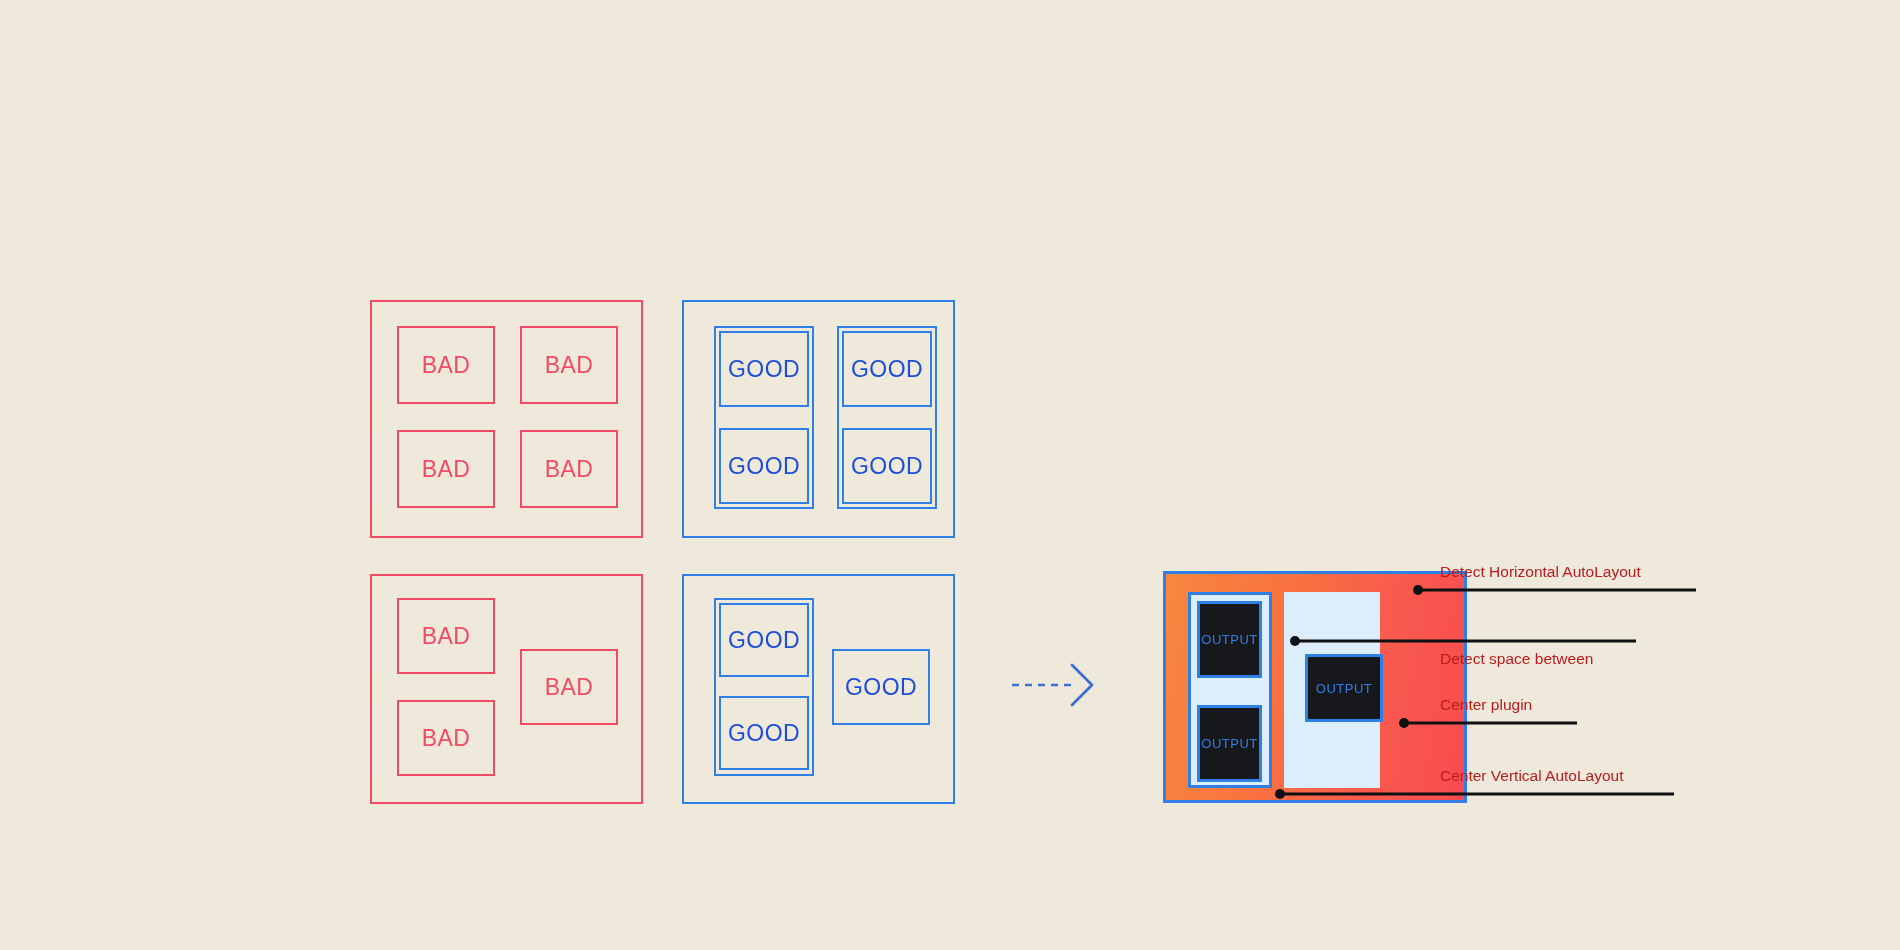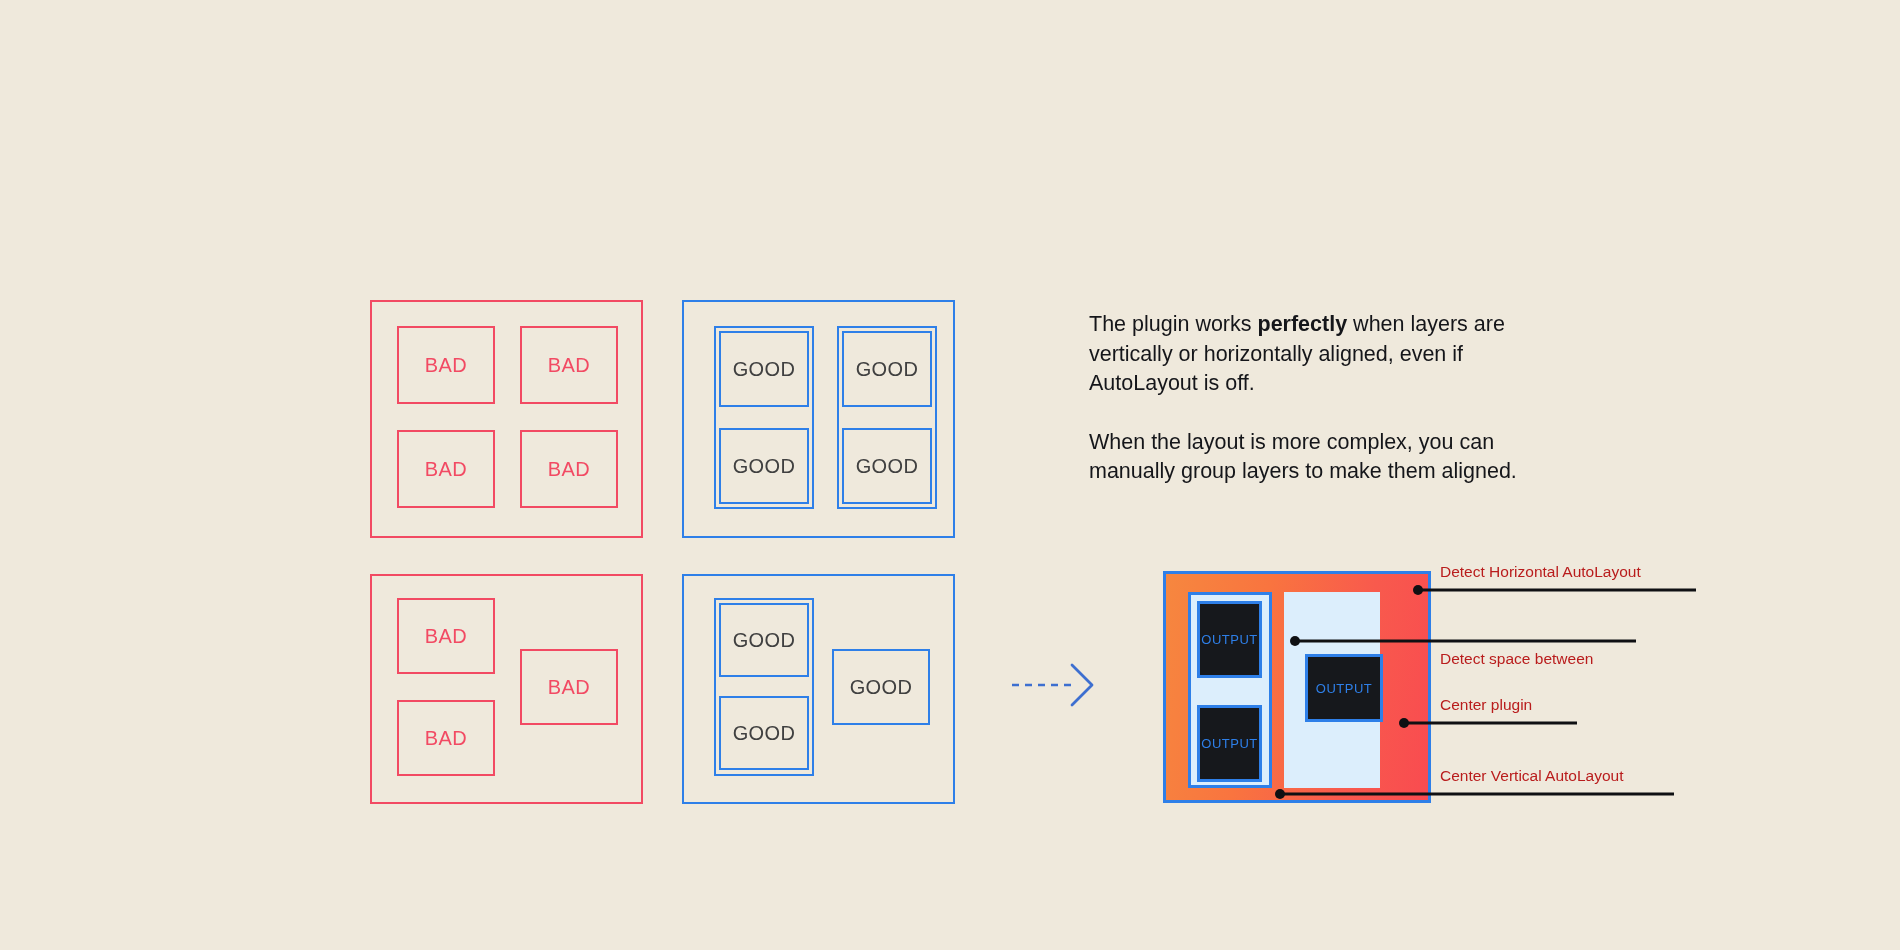--- a/index.html
+++ b/index.html
@@ -20,41 +20,41 @@
     font-family:"Liberation Sans", sans-serif;
   }
 
   
   .frame{position:absolute;box-sizing:border-box;}
   .frame.bad{border:2.2px solid #f24a63;}
   .frame.good{border:2.2px solid #2e7fe8;}
 
   .cell{position:absolute;box-sizing:border-box;display:flex;align-items:center;justify-content:center;}
   .cell.bad{border:2.2px solid #f24a63;color:#f24a63;}
-  .cell.good{border:2.2px solid #2e7fe8;color:#404040;}
-  .cell span{font-size:20px;letter-spacing:.4px;font-family:"Liberation Sans", sans-serif;}
+  .cell.good{border:2.2px solid #2e7fe8;color:#1d4ed8;}
+  .cell span{font-size:23px;letter-spacing:.4px;font-family:"Liberation Sans", sans-serif;}
 
   .group-wrap{position:absolute;box-sizing:border-box;border:2.2px solid #2e7fe8;}
 
   
   .copy{
     position:absolute;left:1089px;top:310px;width:470px;
     font-size:21.5px;line-height:29.5px;color:#15161a;
     font-family:"Liberation Sans", sans-serif;
   }
   .copy p{margin:0;}
   .copy p + p{margin-top:29px;}
   .copy b{font-weight:bold;}
 
   
   .arrow-wrap{position:absolute;left:1010px;top:660px;width:90px;height:50px;}
 
   
   .mock{
-    position:absolute;left:1163px;top:571px;width:268px;height:232px;
+    position:absolute;left:1163px;top:571px;width:304px;height:232px;
     box-sizing:border-box;
     border:3px solid #2e7fe8;
     background:linear-gradient(100deg,#f6873f 0%,#f9743f 35%,#f85a4d 70%,#f94b50 100%);
   }
   .mock-left-wrap{
     position:absolute;left:22px;top:18px;width:84px;height:196px;
     box-sizing:border-box;border:3.5px solid #2e7fe8;background:#dceefc;
   }
   .mock-out{
     position:absolute;box-sizing:border-box;
@@ -145,24 +145,20 @@
     </div>
   </div>
 
   <div class="arrow-wrap">
     <svg width="90" height="50" viewBox="0 0 90 50">
       <line x1="2" y1="25" x2="62" y2="25" stroke="#3d6fd0" stroke-width="2.6" stroke-dasharray="7 6"></line>
       <polyline points="62,5 82,25 62,45" fill="none" stroke="#3d6fd0" stroke-width="2.8" stroke-linecap="round" stroke-linejoin="round"></polyline>
     </svg>
   </div>
 
-  <div class="copy">
-    <p><span>The plugin works </span><b>perfectly</b><span> when layers are vertically or horizontally aligned, even if AutoLayout is off.</span></p>
-    <p>When the layout is more complex, you can manually group layers to make them aligned.</p>
-  </div>
 
   <div class="mock">
     <div class="mock-right-panel"></div>
 
     <div class="mock-left-wrap">
       <div class="mock-out" style="left:6px;top:6px;width:65px;height:77px;">
         <span>OUTPUT</span>
       </div>
       <div class="mock-out" style="left:6px;top:110px;width:65px;height:77px;">
         <span>OUTPUT</span>

